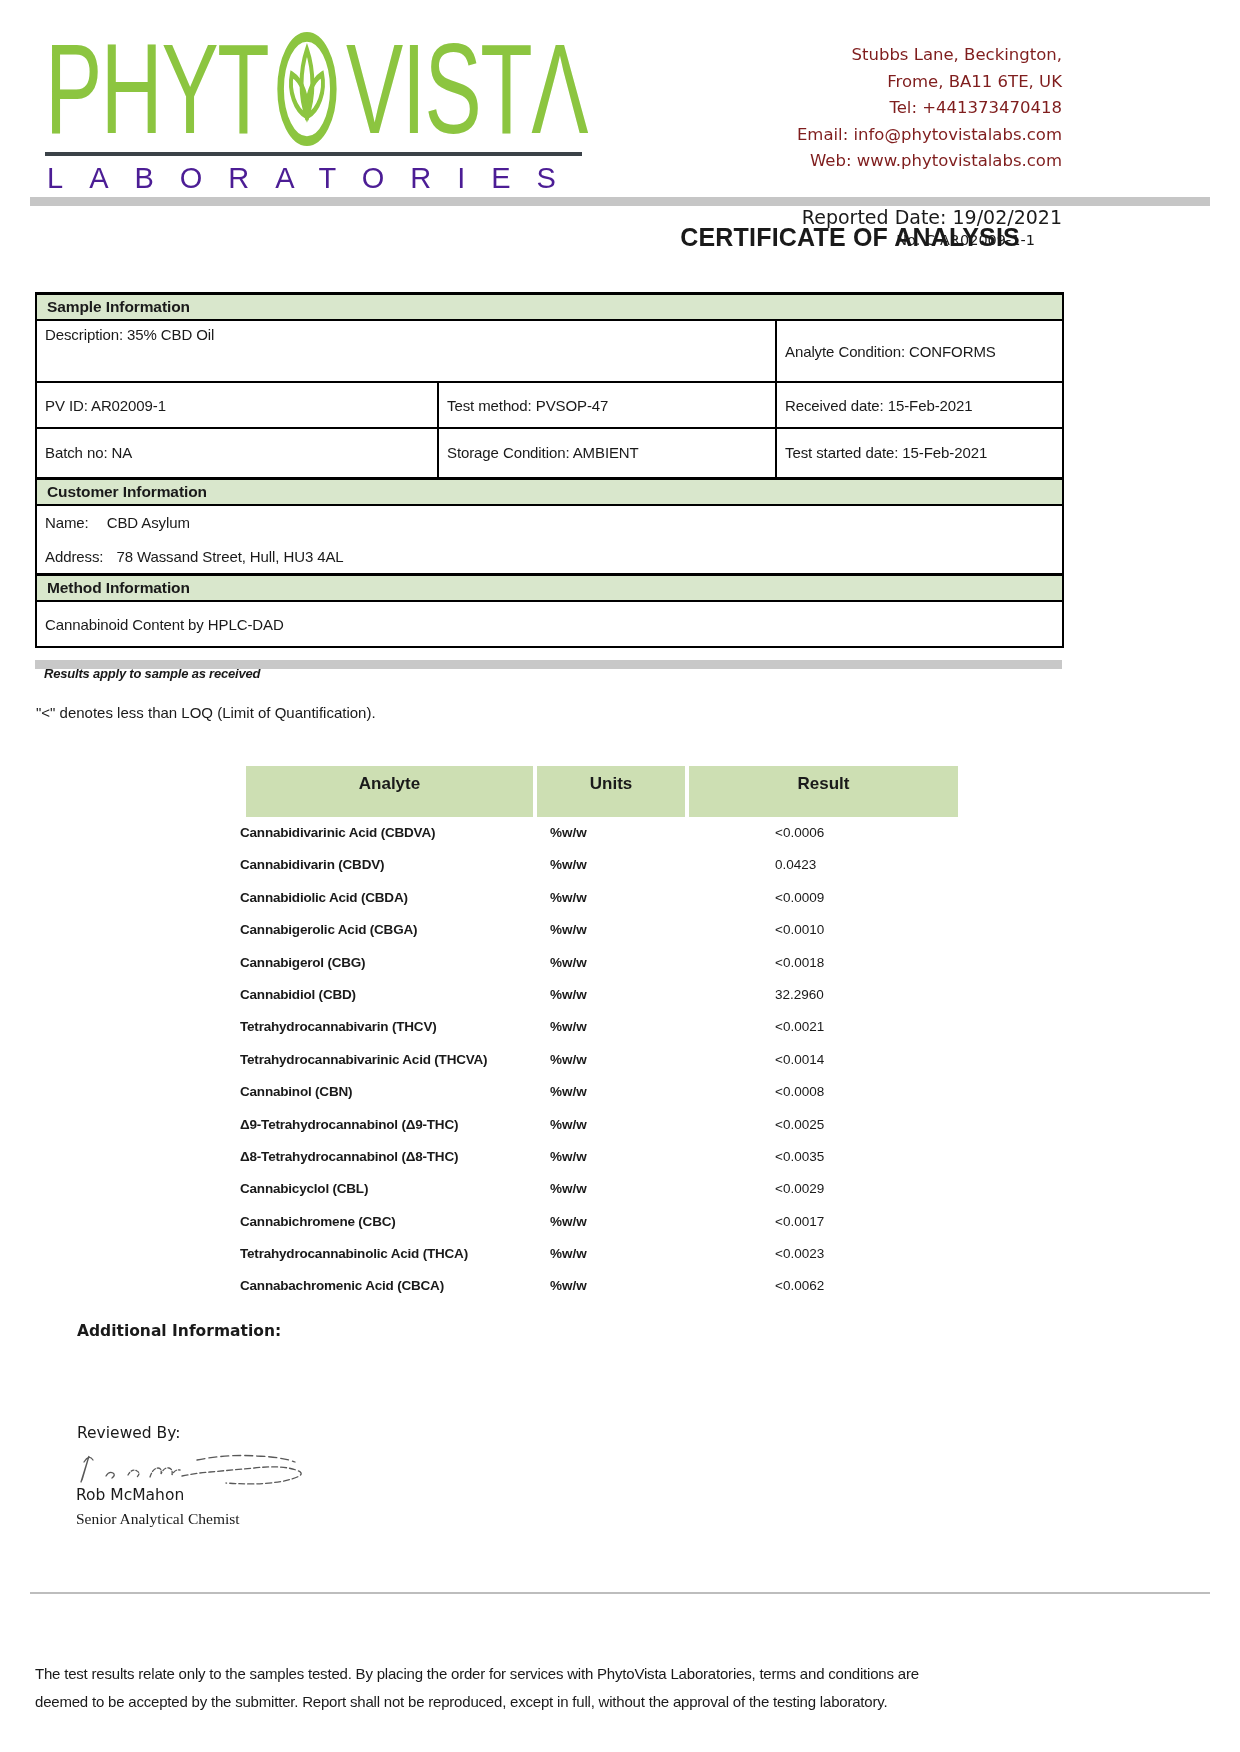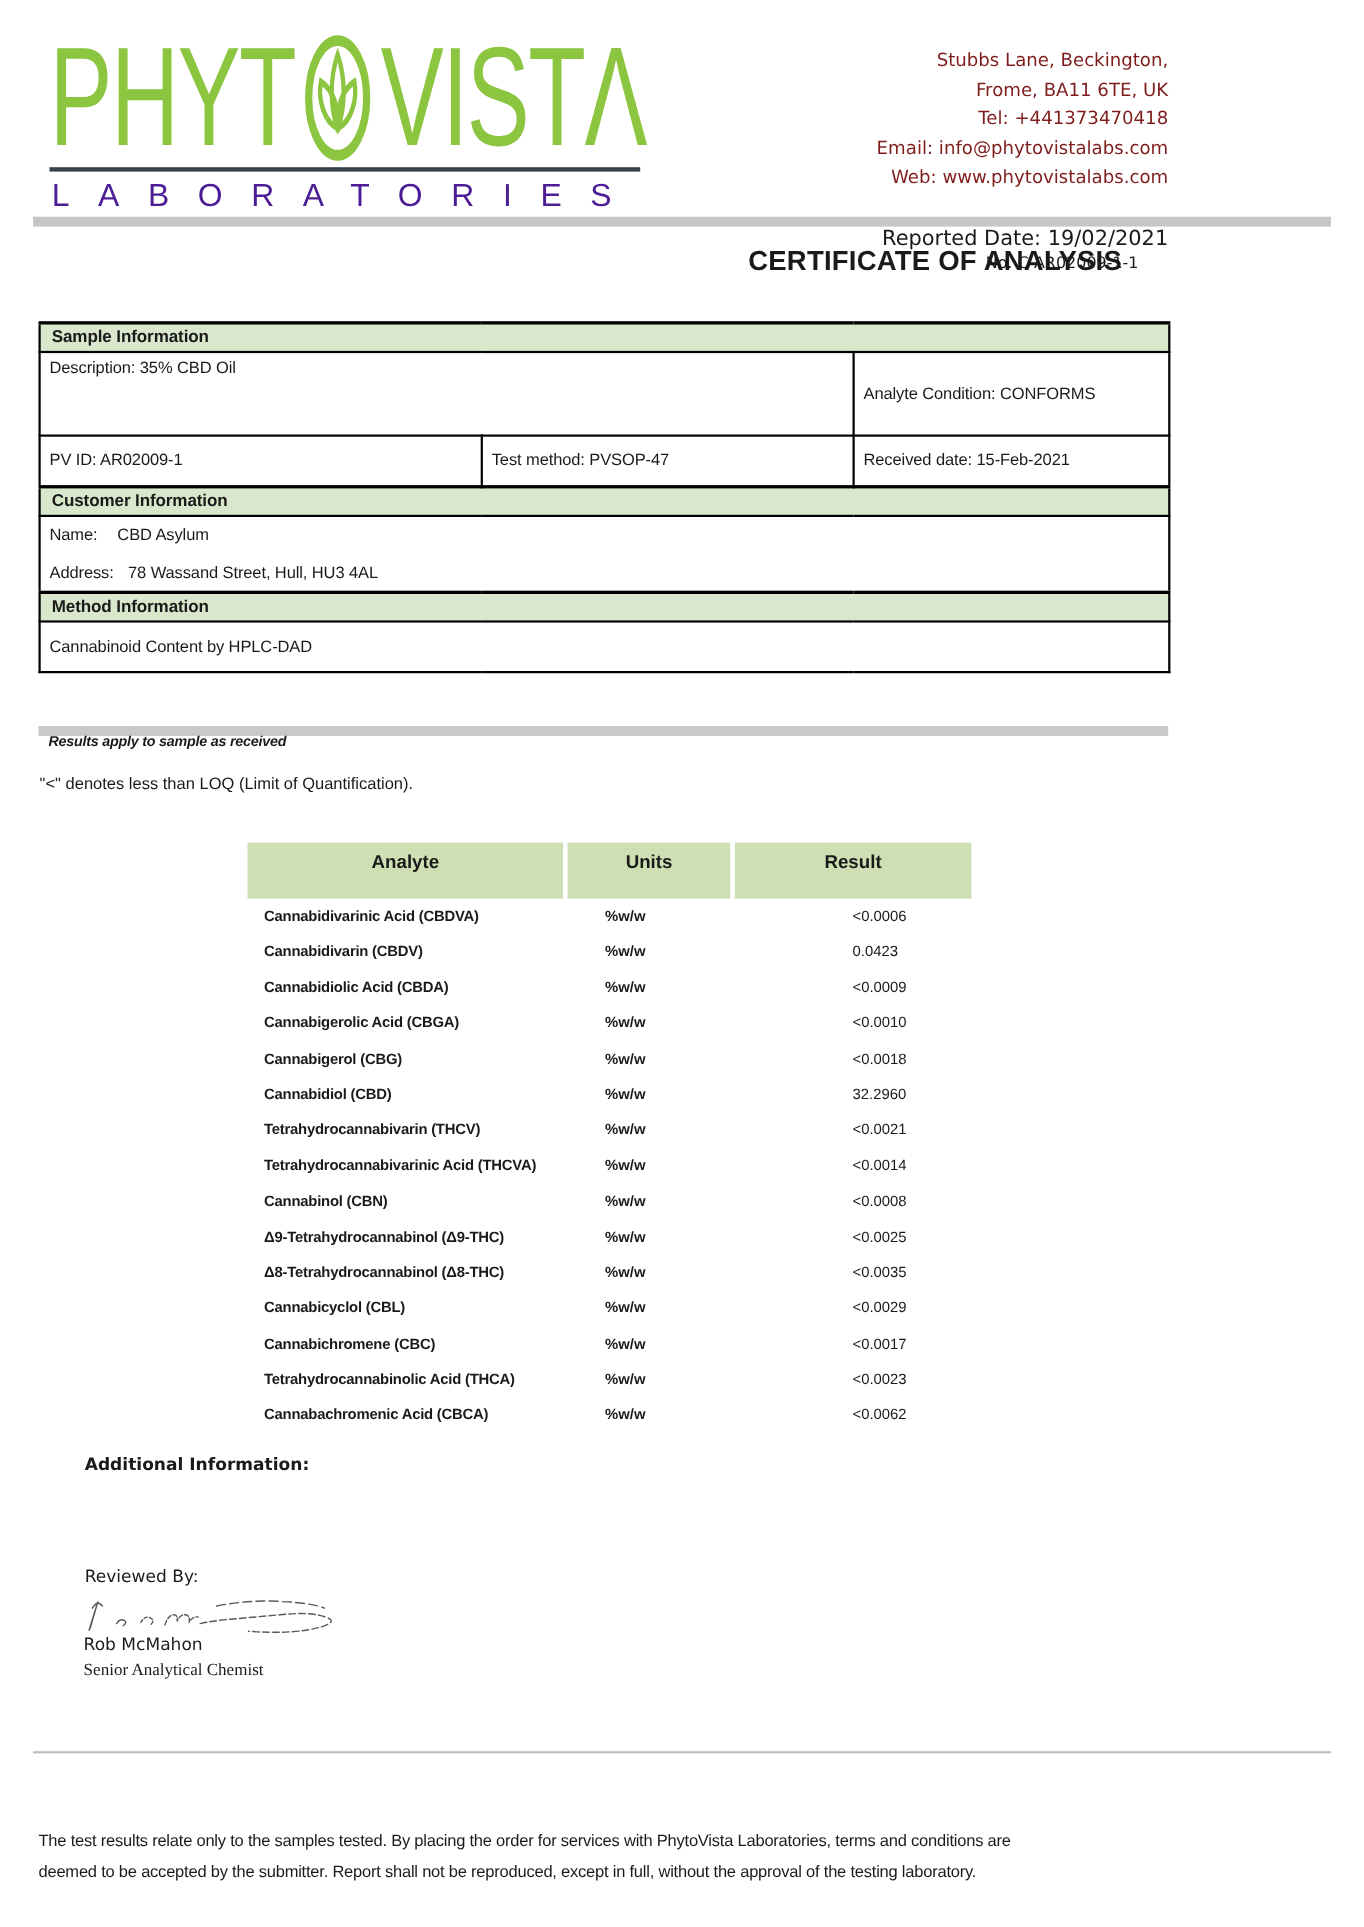--- a/index.html
+++ b/index.html
@@ -36,38 +36,38 @@
   .report-no{right:205px;top:232px;font-family:"DejaVu Sans",sans-serif;font-size:14.5px;}
 
   
   .info-table{left:35px;top:292px;width:1027px;border-collapse:collapse;table-layout:fixed;}
   .info-table td{border:2.5px solid #000;font-size:15px;letter-spacing:-.1px;padding:5px 8px;vertical-align:middle;}
   .info-table td.section{
     background:var(--bar-green);font-weight:bold;font-size:15.5px;
     padding:3px 8px 3px 10px;border-top-width:3px;border-bottom-width:2.5px;
   }
   .row-bar{height:26px;}
-  .row-desc{height:76px;}
+  .row-desc{height:62px;}
   .row-desc td.desc{vertical-align:top;}
   .row-mid{height:46px;}
   .row-mid2{height:50px;}
   .row-cust{height:70px;}
   .row-cust td{vertical-align:top;padding-top:8px;}
   .cust-line2{margin-top:17px;}
   .lbl-gap1{display:inline-block;width:18px;}
   .lbl-gap2{display:inline-block;width:13px;}
   .row-method{height:46px;}
 
   .graybar2{left:35px;top:660px;width:1027px;height:9px;background:#c8c8c8;}
 
   .results-apply{left:44px;top:666px;font-size:13px;font-weight:bold;font-style:italic;letter-spacing:-.2px;}
   .loq-note{left:36px;top:704px;font-size:15px;}
 
   
-  .res-head{left:225px;top:766px;width:658px;height:51px;display:flex;}
+  .res-head{left:246px;top:766px;width:712px;height:51px;display:flex;}
   .res-head .hcell{
     background:var(--table-green);height:51px;
     font-size:17px;font-weight:bold;text-align:center;padding-top:8px;box-sizing:border-box;
   }
   .hc1{width:287px;}
   .hgap{width:4px;background:#ffffff;}
   .hc2{width:148px;}
   .hc3{width:208px;flex:1;}
 
   .res-rows{left:237px;top:817px;width:651px;}
@@ -136,20 +136,25 @@
       <td class="section" colspan="3">Sample Information</td>
     </tr>
     <tr class="row-desc">
       <td class="desc" colspan="2">Description: 35% CBD Oil</td>
       <td>Analyte Condition: CONFORMS</td>
     </tr>
     <tr class="row-mid">
       <td>PV ID: AR02009-1</td>
       <td>Test method: PVSOP-47</td>
       <td>Received date: 15-Feb-2021</td>
+    </tr>
+    <tr class="row-mid2">
+      <td>Batch no: NA</td>
+      <td>Storage Condition: AMBIENT</td>
+      <td>Test started date: 15-Feb-2021</td>
     </tr>
     <tr class="row-bar">
       <td class="section" colspan="3">Customer Information</td>
     </tr>
     <tr class="row-cust">
       <td colspan="3">
         <div><span>Name:</span><span class="lbl-gap1"></span><span>CBD Asylum</span></div>
         <div class="cust-line2"><span>Address:</span><span class="lbl-gap2"></span><span>78 Wassand Street, Hull, HU3 4AL</span></div>
       </td>
     </tr>

